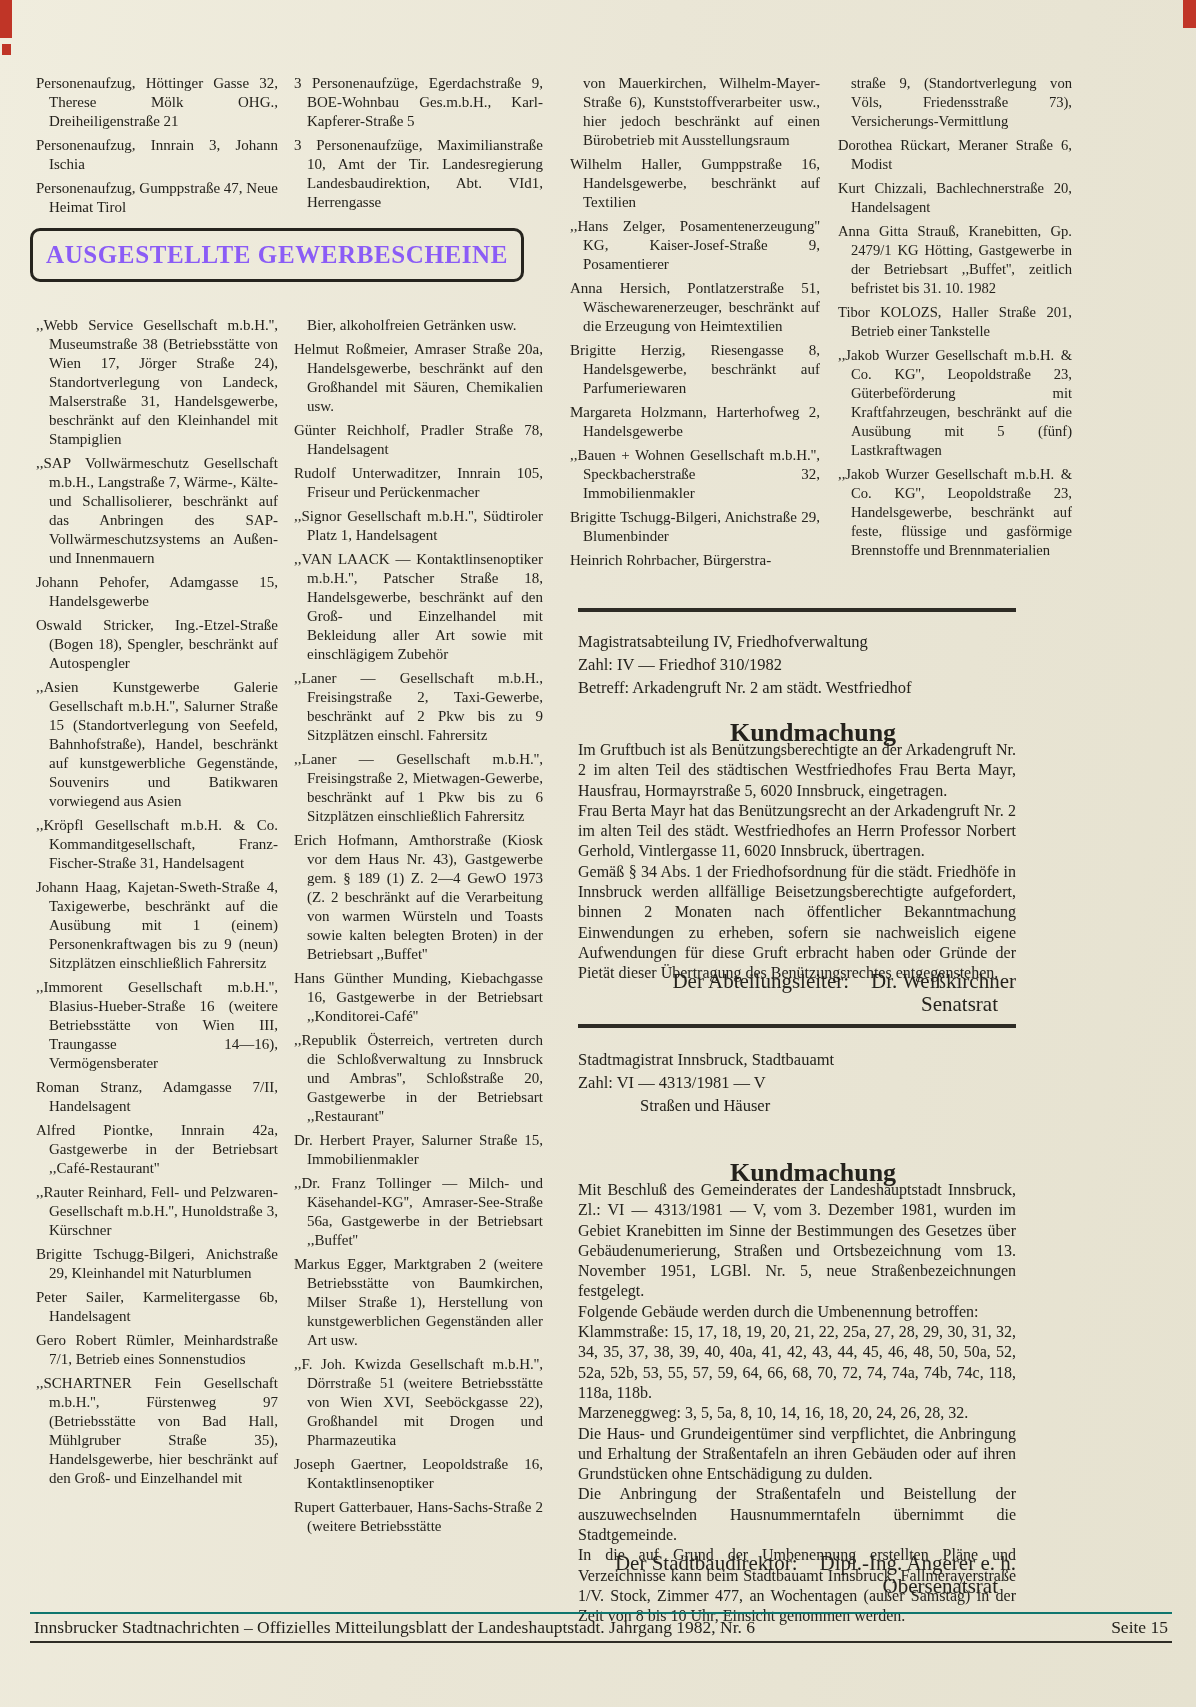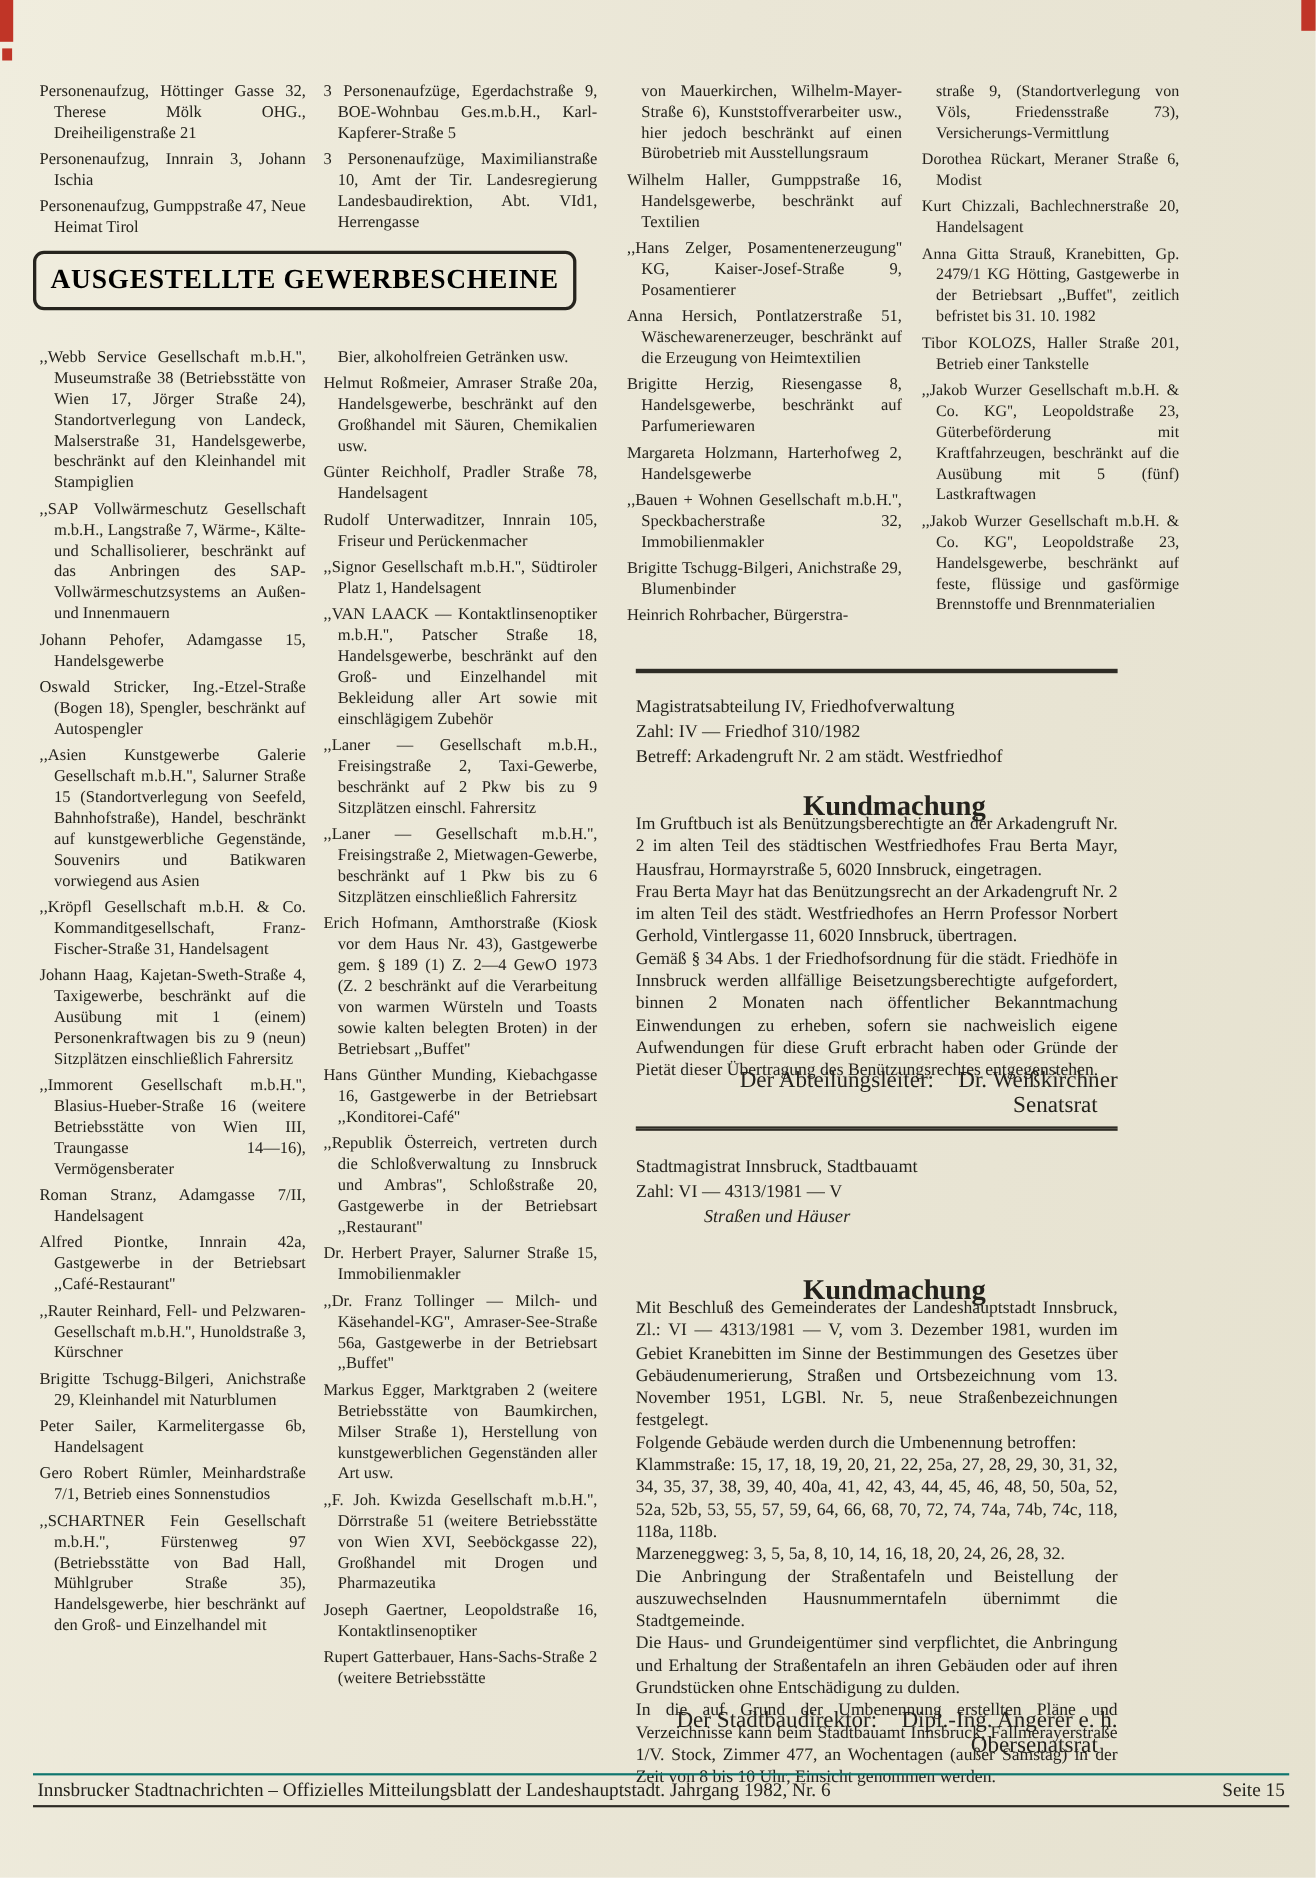--- a/index.html
+++ b/index.html
@@ -22,28 +22,28 @@
   .list .item.cont{text-indent:0;}
   .col-narrow{font-size:14.6px;line-height:19px;}
 
   
   .headline-box{
     position:absolute;left:30px;top:228px;width:494px;height:54px;
     border:3px solid #26241e;border-radius:10px;box-sizing:border-box;
     display:flex;align-items:center;justify-content:center;
   }
   .headline-box h1{
-    margin:0;font-size:25px;font-weight:bold;letter-spacing:.6px;color:#000000;
+    margin:0;font-size:25px;font-weight:bold;letter-spacing:.6px;color:#8b5cf6;
     white-space:nowrap;
   }
 
   
   .rule-double{position:absolute;height:4px;border-top:2px solid #2e2c25;border-bottom:2px solid #2e2c25;box-sizing:border-box;}
   .notice-head{position:absolute;font-size:16.5px;line-height:23px;}
-  .notice-head .betreff2{padding-left:62px;font-style:italic;}
+  .notice-head .betreff2{padding-left:62px;}
   .notice-title{position:absolute;text-align:center;font-size:26px;font-weight:bold;margin:16px;}
   .notice-body{position:absolute;text-align:justify;font-size:16px;line-height:20.3px;}
   .notice-body p{margin:0;}
   .sig{position:absolute;text-align:right;font-size:21px;line-height:23px;}
   .sig .sig-name{margin-left:22px;}
   .sig .sig-line2{padding-right:18px;}
 
   
   .footer{
     position:absolute;left:30px;top:1612px;width:1142px;
@@ -165,22 +165,22 @@
     <div>Zahl: VI — 4313/1981 — V</div>
     <div class="betreff2">Straßen und Häuser</div>
   </div>
   <h2 class="notice-title" style="left:578px;top:1142px;width:438px;">Kundmachung</h2>
   <div class="notice-body" style="left:578px;top:1180px;width:438px;height:366px;">
 
   <p>Mit Beschluß des Gemeinderates der Landeshauptstadt Innsbruck, Zl.: VI — 4313/1981 — V, vom 3. Dezember 1981, wurden im Gebiet Kranebitten im Sinne der Bestimmungen des Gesetzes über Gebäudenumerierung, Straßen und Ortsbezeichnung vom 13. November 1951, LGBl. Nr. 5, neue Straßenbezeichnungen festgelegt.</p>
       <p>Folgende Gebäude werden durch die Umbenennung betroffen:</p>
       <p>Klammstraße: 15, 17, 18, 19, 20, 21, 22, 25a, 27, 28, 29, 30, 31, 32, 34, 35, 37, 38, 39, 40, 40a, 41, 42, 43, 44, 45, 46, 48, 50, 50a, 52, 52a, 52b, 53, 55, 57, 59, 64, 66, 68, 70, 72, 74, 74a, 74b, 74c, 118, 118a, 118b.</p>
       <p>Marzeneggweg: 3, 5, 5a, 8, 10, 14, 16, 18, 20, 24, 26, 28, 32.</p>
+      <p>Die Haus- und Grundeigentümer sind verpflichtet, die Anbringung und Erhaltung der Straßentafeln an ihren Gebäuden oder auf ihren Grundstücken ohne Entschädigung zu dulden.</p>
       <p>Die Anbringung der Straßentafeln und Beistellung der auszuwechselnden Hausnummerntafeln übernimmt die Stadtgemeinde.</p>
-      <p>Die Haus- und Grundeigentümer sind verpflichtet, die Anbringung und Erhaltung der Straßentafeln an ihren Gebäuden oder auf ihren Grundstücken ohne Entschädigung zu dulden.</p>
       <p>In die auf Grund der Umbenennung erstellten Pläne und Verzeichnisse kann beim Stadtbauamt Innsbruck, Fallmerayerstraße 1/V. Stock, Zimmer 477, an Wochentagen (außer Samstag) in der Zeit von 8 bis 10 Uhr, Einsicht genommen werden.</p>
     </div>
   <div class="sig" style="left:578px;top:1552px;width:438px;">
     <div>
       <span>Der Stadtbaudirektor:</span><span class="sig-name">Dipl.-Ing. Angerer e. h.</span>
     </div>
     <div class="sig-line2">Obersenatsrat</div>
   </div>
 
   <div class="footer">

